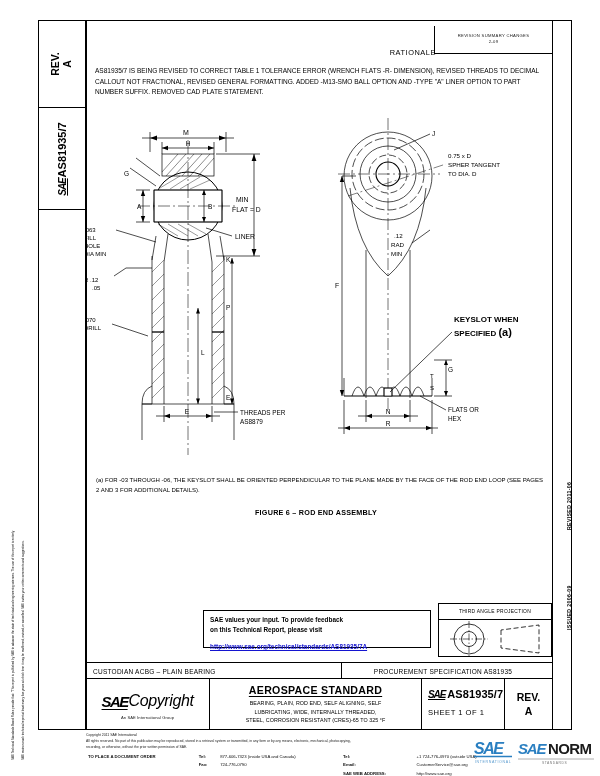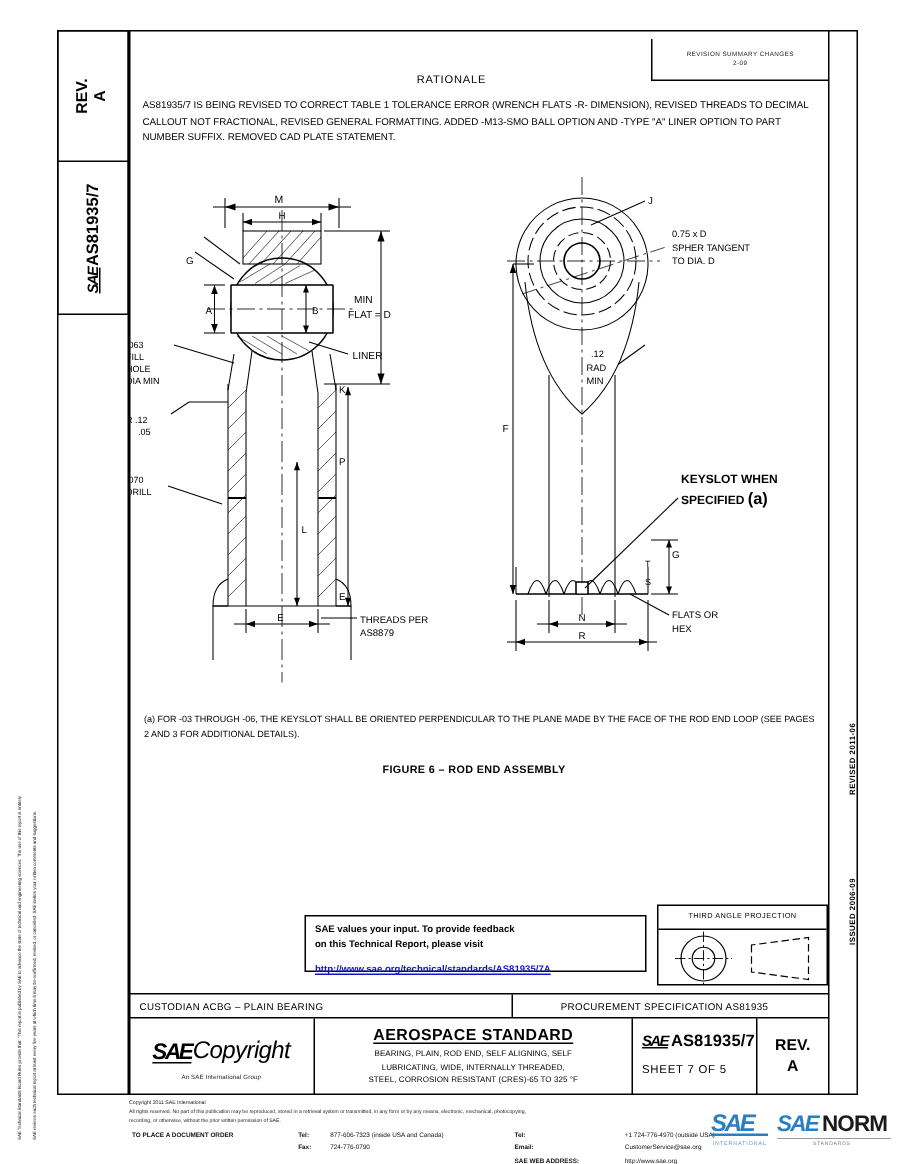--- a/index.html
+++ b/index.html
@@ -67,21 +67,21 @@
     font-size:5.2px;font-weight:bold;letter-spacing:0.35px;
     transform-origin:0 0;transform:rotate(-90deg);
     white-space:nowrap;color:#000;
   }
 
   
   #stampbox{left:434px;top:26px;width:118px;height:28px;border-left:1.3px solid #000;border-bottom:1.3px solid #000;}
   #stamp{font-size:4.2px;text-align:center;line-height:1.5;padding-top:7px;color:#222;letter-spacing:.3px;}
 
   
-  #rationale-title{left:86px;top:48px;width:350px;text-align:center;font-size:7.4px;letter-spacing:.55px;margin-left:40px;}
+  #rationale-title{left:86px;top:48px;width:350px;text-align:right;font-size:7.4px;letter-spacing:.55px;}
   #rationale-body{left:95px;top:66px;width:452px;font-size:6.55px;line-height:1.62;letter-spacing:-0.02px;}
 
   
   #draw{left:86px;top:110px;width:466px;height:395px;}
   #draw svg{display:block;}
 
   
   #footnote{left:96px;top:476px;width:450px;font-size:6.0px;line-height:1.62;}
   #figcap{left:86px;top:508px;width:460px;text-align:center;font-size:7.2px;font-weight:bold;letter-spacing:.25px;}
 
@@ -475,21 +475,21 @@
         <div>LUBRICATING, WIDE, INTERNALLY THREADED,</div>
         <div>STEEL, CORROSION RESISTANT (CRES)-65 TO 325 °F</div>
       </div>
     </div>
 
     <div class="cell" id="tb-num">
       <div class="n1">
         <span class="sw">SAE</span>
         <span class="nm">AS81935/7</span>
       </div>
-      <div class="n2">SHEET 7 OF 5</div>
+      <div class="n2">SHEET 1 OF 1</div>
     </div>
 
     <div class="cell" id="tb-rev">
       <div class="r1">REV.</div>
       <div class="r2">A</div>
     </div>
   </div>
 
   <div class="abs" id="footer">
     <div class="f1">Copyright 2011 SAE International</div>

